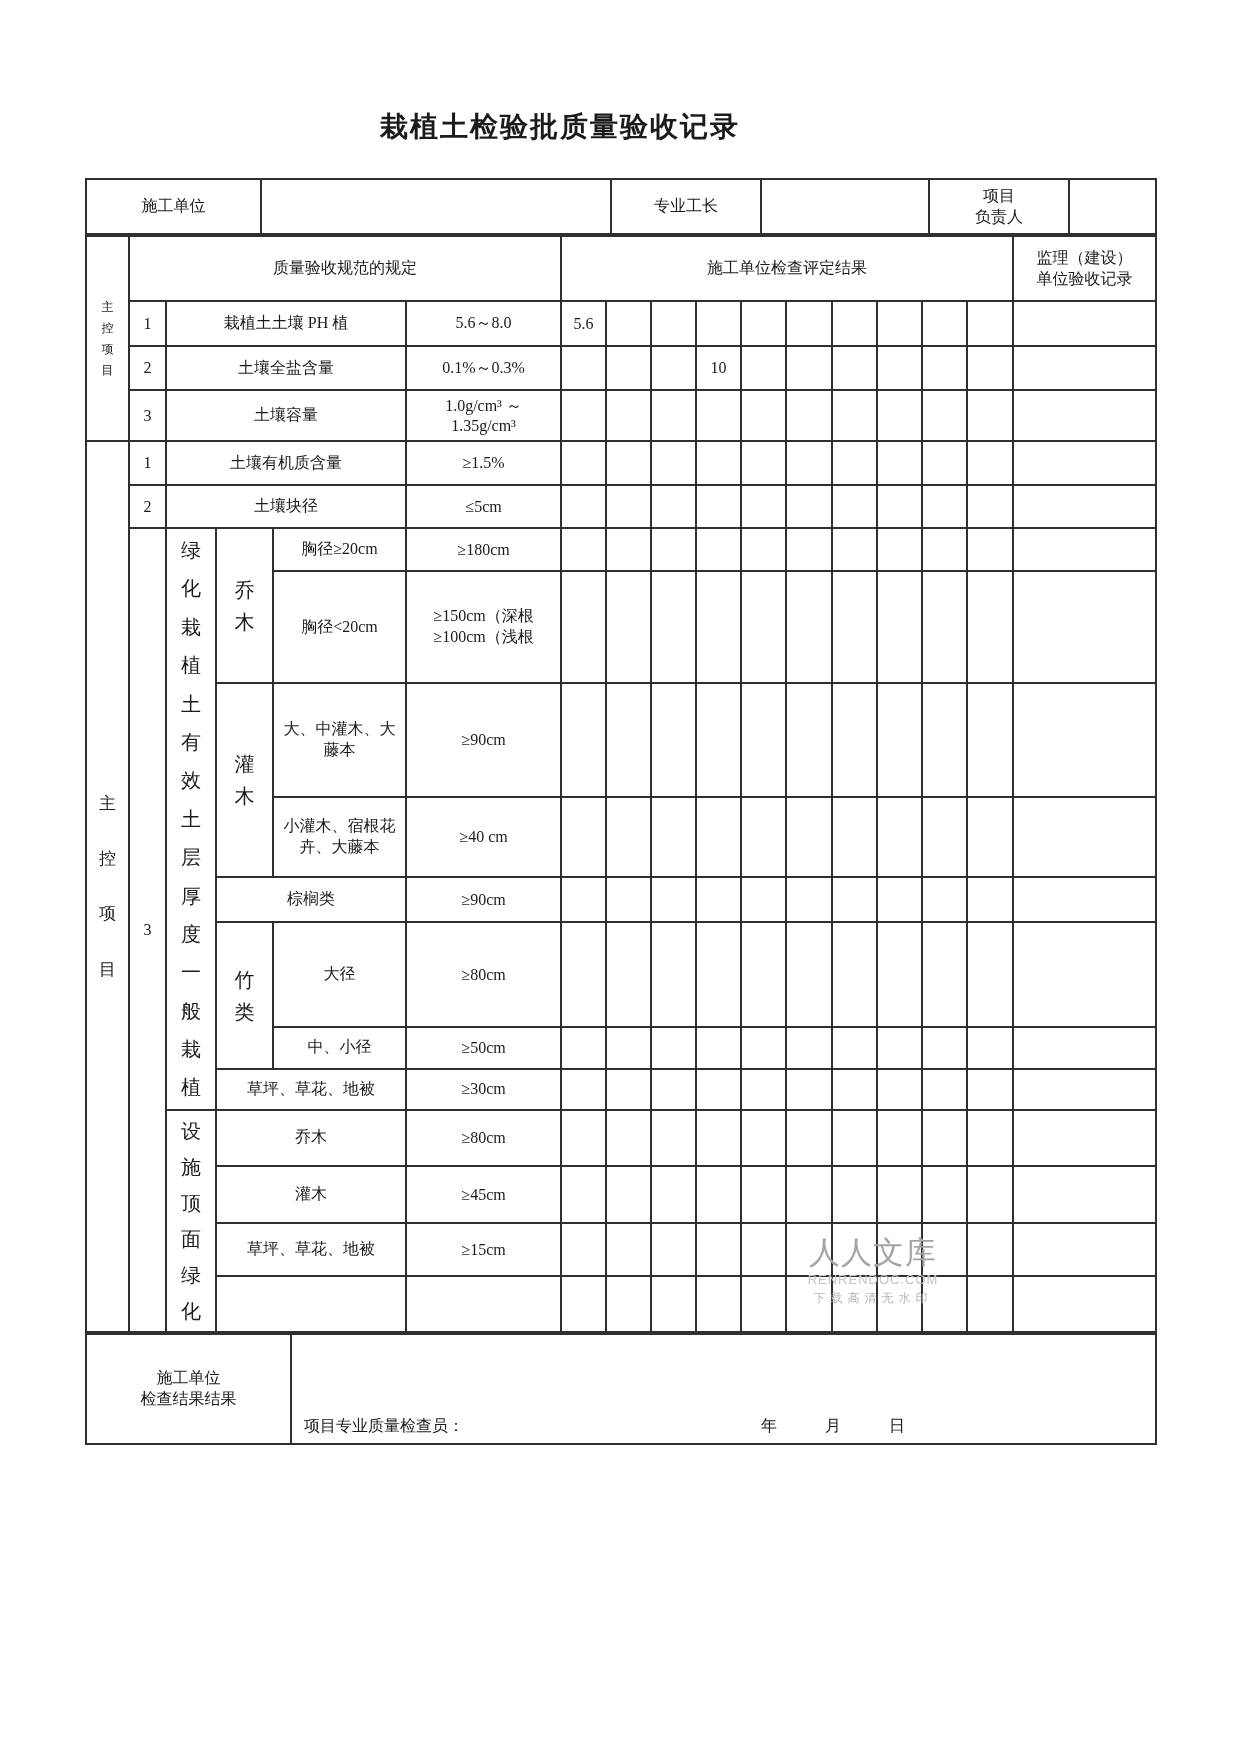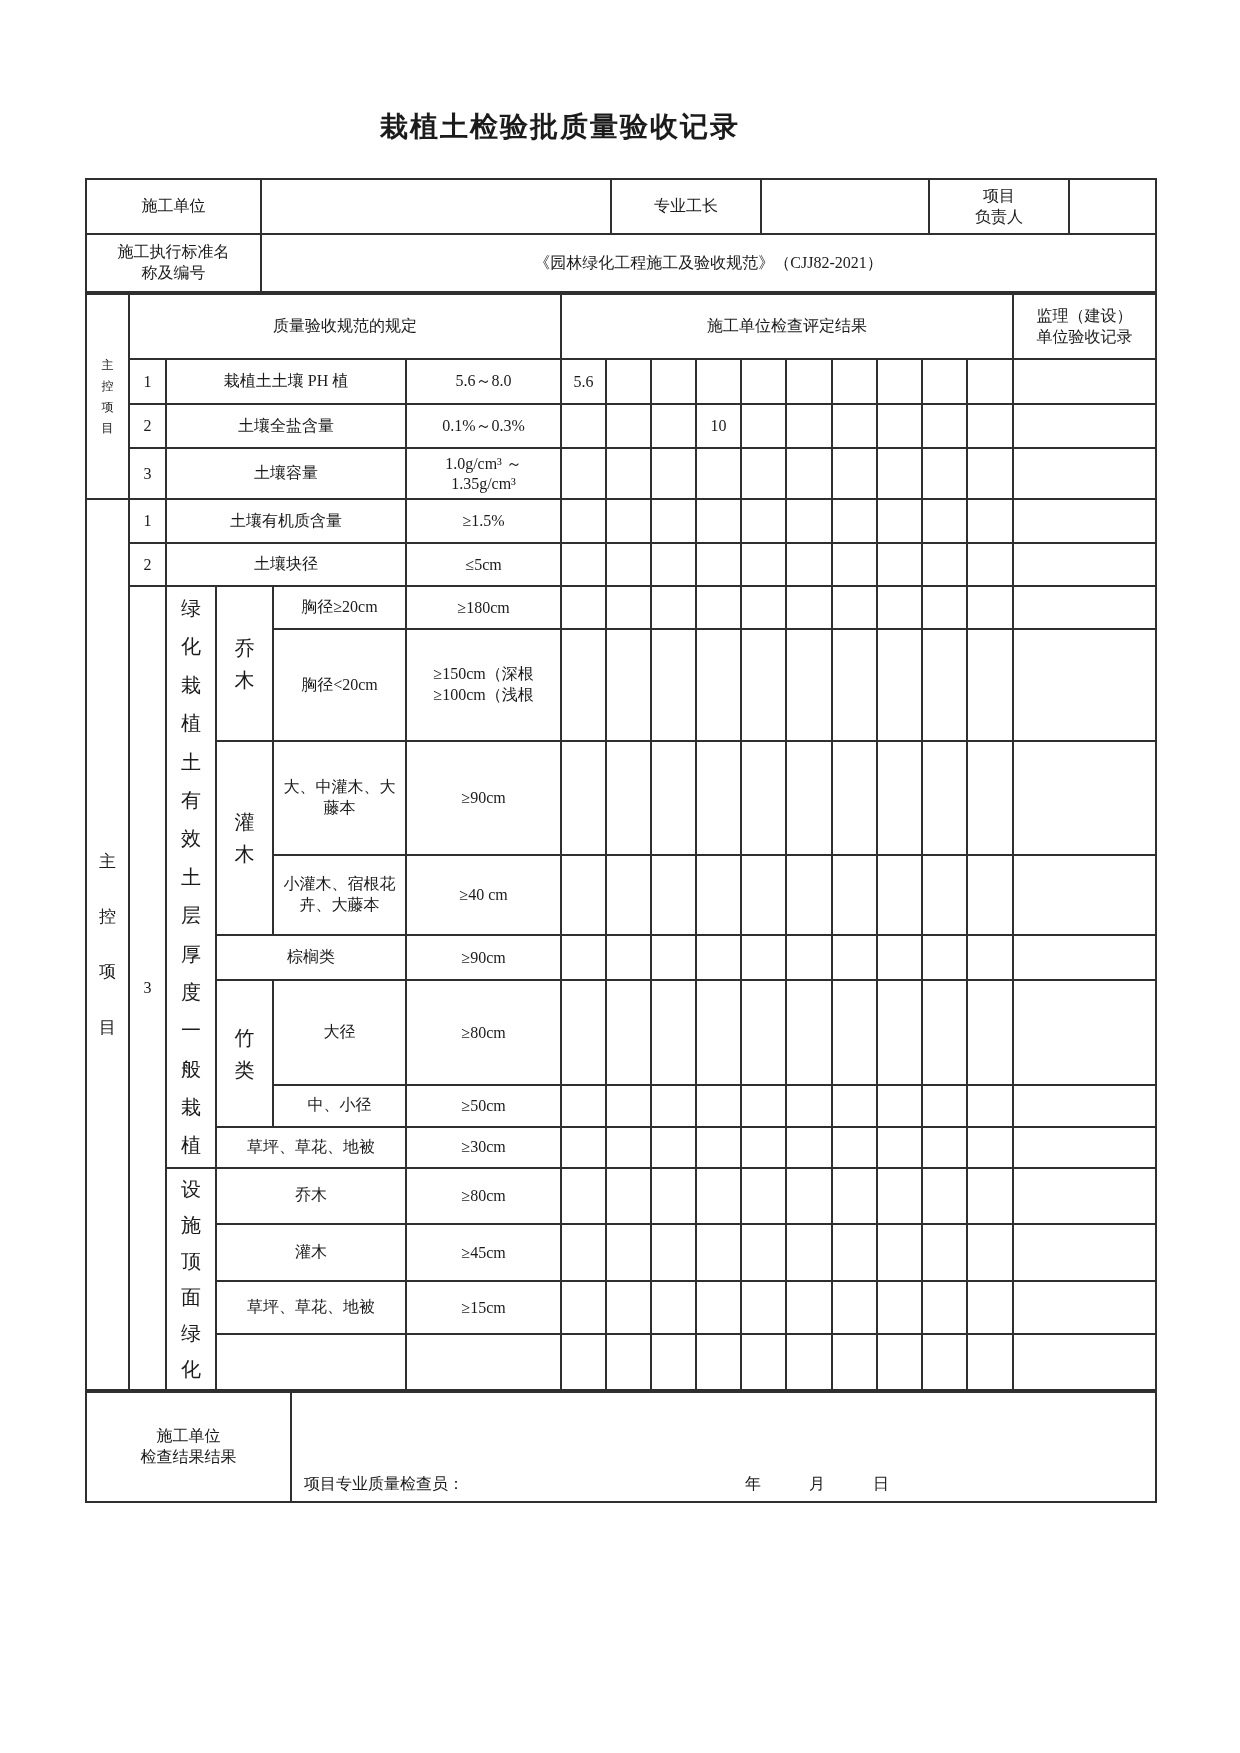--- a/index.html
+++ b/index.html
@@ -51,21 +51,21 @@
   }
   .lh-main { line-height:1.75; font-size:12px; }
   .lh-general { line-height:3.25; font-size:17px; }
   .lh-depth { line-height:1.92; }
   .lh-roof { line-height:1.8; }
   .chk-small { font-size:11px; }
   .chk-mid { font-size:14px; }
   .spec { font-size:16px; }
   .sig-cell { position:relative; padding:0; }
   .sig-row {
-    position:absolute; left:0; right:16px; bottom:6px;
+    position:absolute; left:0; right:0; bottom:6px;
     display:flex; align-items:baseline;
     font-size:16px;
   }
   .sig-label { margin-left:12px; }
   .sig-date { margin-left:auto; margin-right:250px; display:flex; }
   .sig-date span { margin-left:48px; }
   .watermark {
     position:absolute;
     left:798px; top:1236px;
     width:150px;
@@ -114,25 +114,20 @@
       </colgroup>
       <tbody>
       <tr style="height:55px">
         <td>施工单位</td>
         <td></td>
         <td>专业工长</td>
         <td></td>
         <td class="pre">项目
 负责人</td>
         <td></td>
-      </tr>
-      <tr style="height:58px">
-        <td class="pre">施工执行标准名
-称及编号</td>
-        <td colspan="5">《园林绿化工程施工及验收规范》（CJJ82-2021）</td>
       </tr>
     </tbody>
       </table>
 
     <table class="tbl main-tbl">
       <colgroup>
         <col style="width:43px">
           <col style="width:37px">
           <col style="width:50px">
         <col style="width:57px">
@@ -480,14 +475,19 @@
               <span>日</span>
             </span>
           </div>
         </td>
       </tr>
     </tbody>
       </table>
 
   </div>
 
+  <div class="watermark">
+    <div class="wm-title">人人文库</div>
+    <div class="wm-domain">RENRENDOC.COM</div>
+    <div class="wm-slogan">下载高清无水印</div>
+  </div>
 
 </div>
 
 </body></html>

